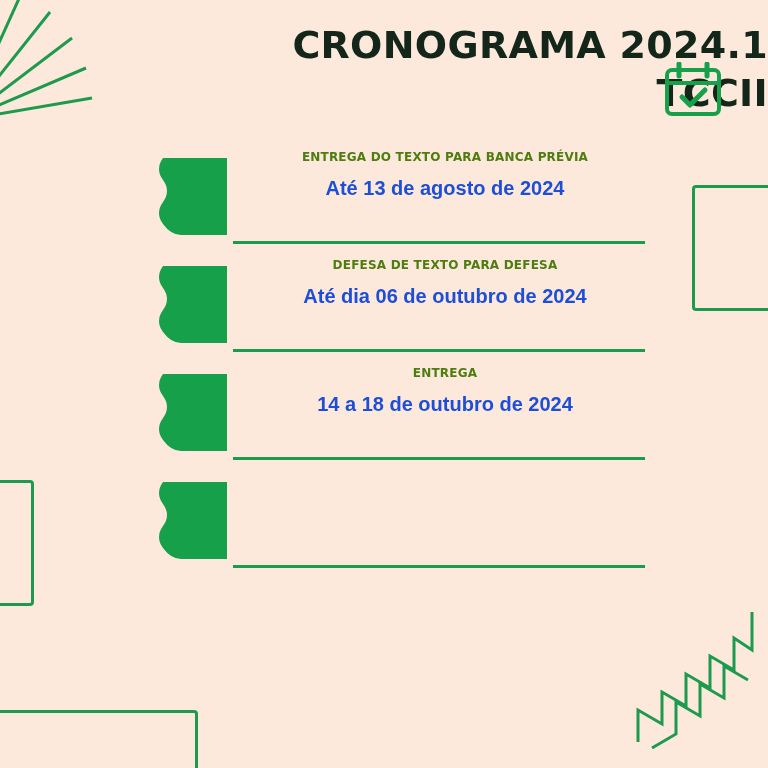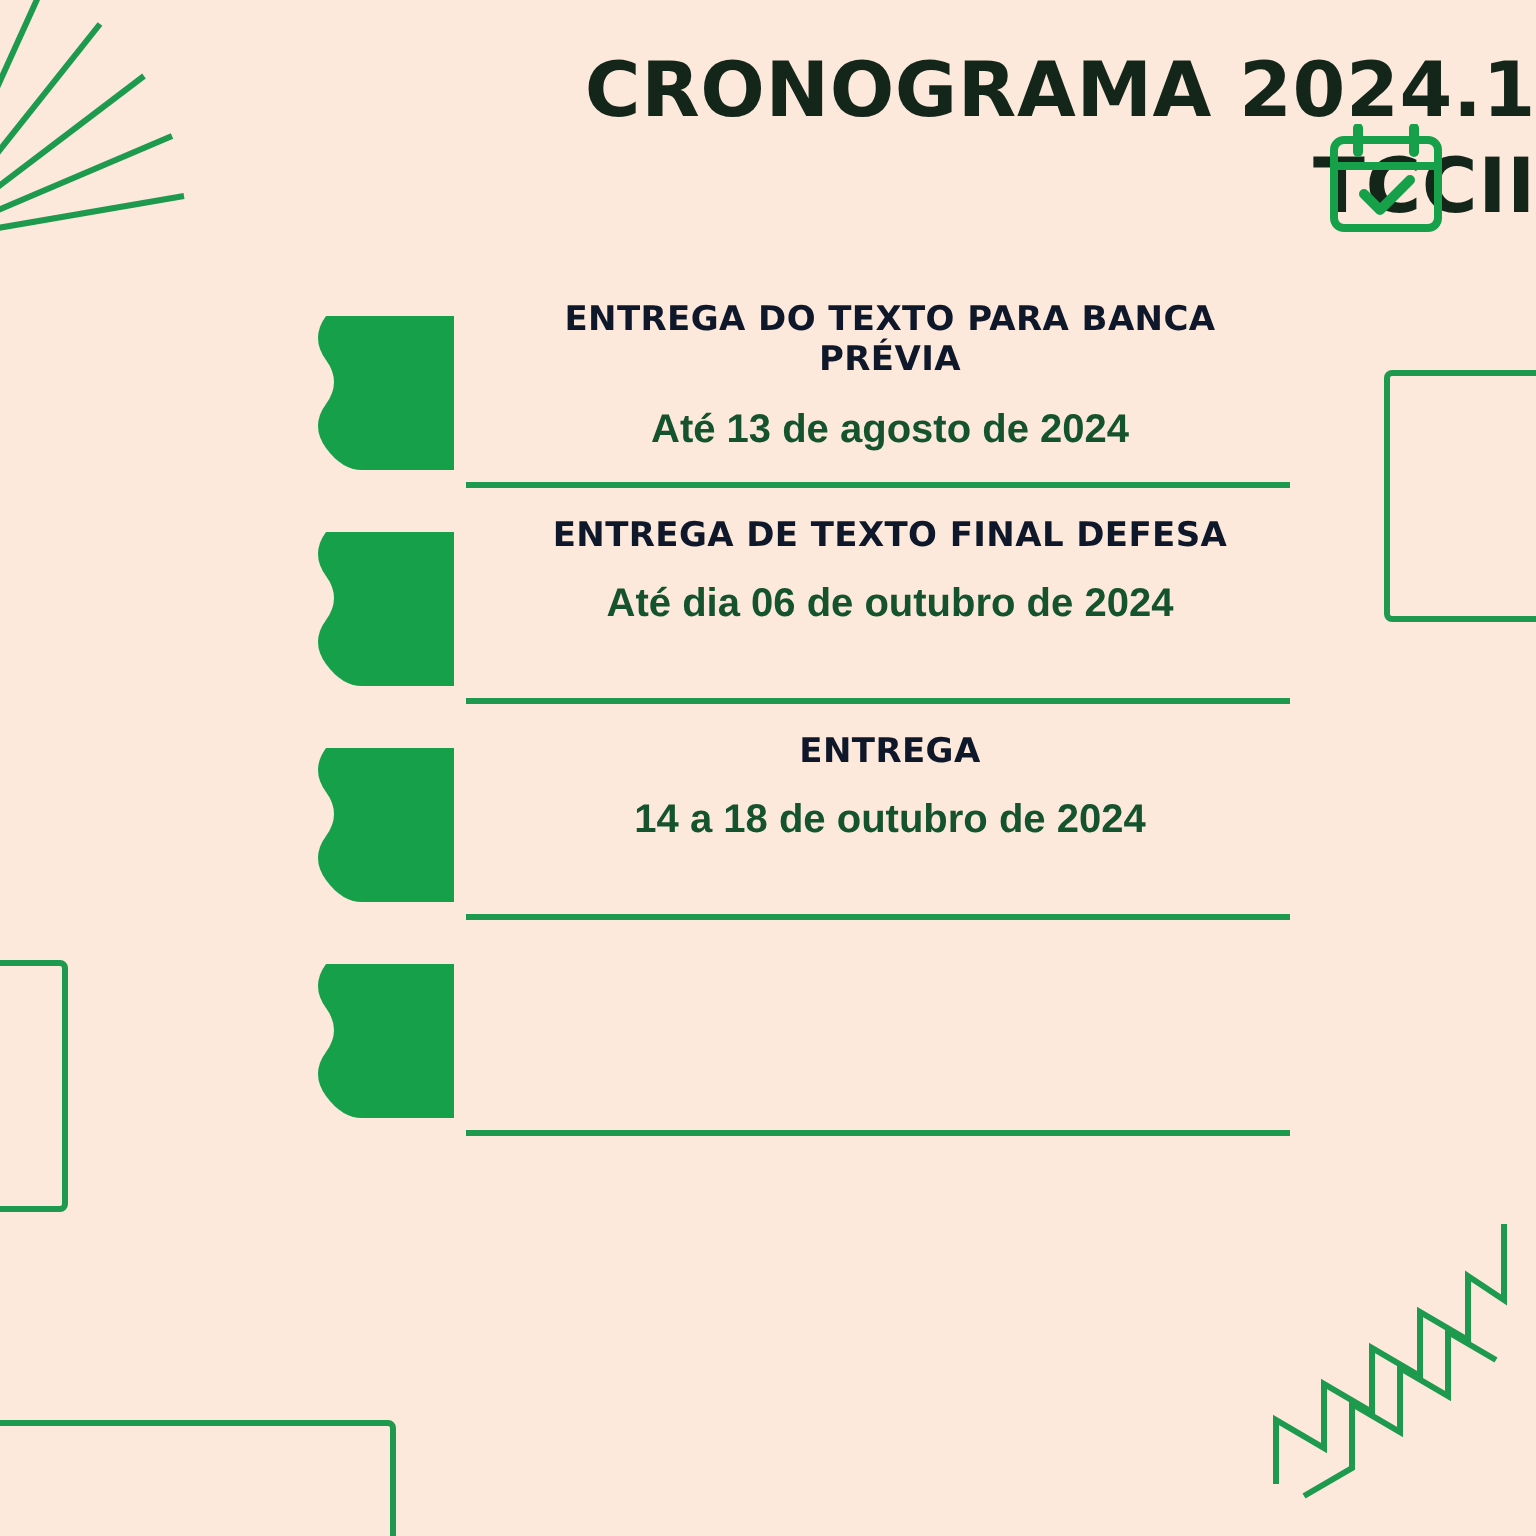--- a/index.html
+++ b/index.html
@@ -106,31 +106,31 @@
     position: absolute;
     left: 80px;
     right: 0;
     top: 4px;
     text-align: center;
     padding-left: 10px;
   }
   .item-label {
     font-family: "DejaVu Sans", sans-serif;
     font-weight: bold;
-    font-size: 17px;
+    font-size: 12px;
     letter-spacing: 0.2px;
-    color: #0f172a;
+    color: #4d7c0f;
     line-height: 1.2;
   }
   .item-date {
     margin-top: 12px;
     font-family: "Liberation Sans", sans-serif;
     font-weight: bold;
     font-size: 20px;
-    color: #14532d;
+    color: #1d4ed8;
     line-height: 1.2;
   }
   .rule {
     position: absolute;
     left: 78px;
     right: 0;
     bottom: 6px;
     height: 3px;
     background: #1e9a4e;
   }
@@ -184,21 +184,21 @@
     </div>
     <div class="rule"></div>
   </div>
 
 
   <div class="item">
     <svg class="blob" viewBox="0 0 80 88" preserveAspectRatio="none">
       <path d="M8 6 Q0 17 8 28 Q16 39 8 50 Q0 61 8 72 Q16 83 26 83 L72 83 L72 6 Z" fill="#17a04a"></path>
     </svg>
     <div class="item-text">
-      <div class="item-label">ENTREGA DE TEXTO FINAL DEFESA</div>
+      <div class="item-label">DEFESA DE TEXTO PARA DEFESA</div>
       <div class="item-date">Até dia 06 de outubro de 2024</div>
     </div>
     <div class="rule"></div>
   </div>
 
   <div class="item">
     <svg class="blob" viewBox="0 0 80 88" preserveAspectRatio="none">
       <path d="M8 6 Q0 17 8 28 Q16 39 8 50 Q0 61 8 72 Q16 83 26 83 L72 83 L72 6 Z" fill="#17a04a"></path>
     </svg>
     <div class="item-text">

